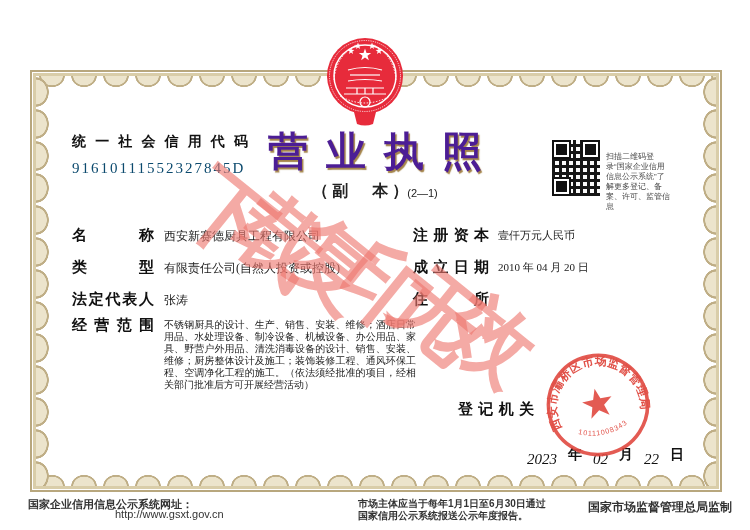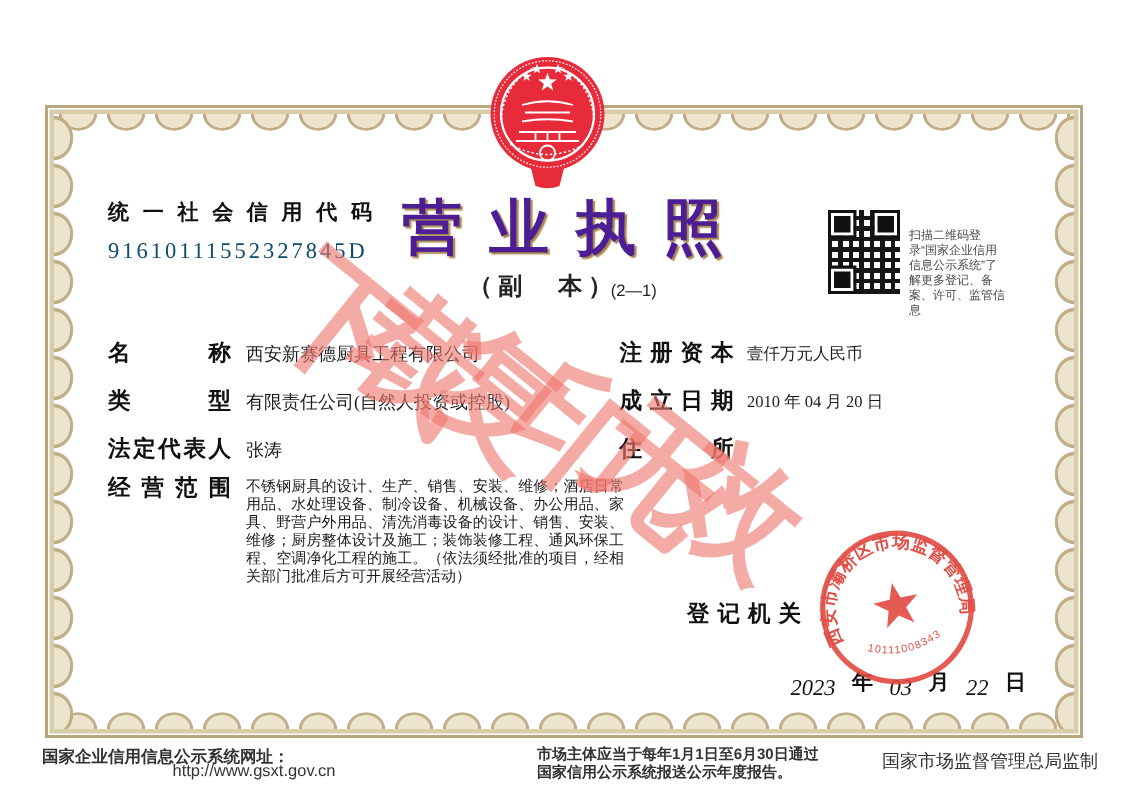--- a/index.html
+++ b/index.html
@@ -61,21 +61,21 @@
   
   .wm{position:absolute;left:213px;top:146px;z-index:6;white-space:nowrap;pointer-events:none;
       font-size:86px;font-weight:bold;color:rgba(238,118,110,.62);
       transform:rotate(25deg);transform-origin:0 0;}
   .wm .ch{display:inline-block;transform:rotate(14deg);margin-right:-28px;}
   
   .ft{position:absolute;color:#333;z-index:2;}
   .ft-label{left:28px;top:497px;font-size:11px;font-weight:bold;}
   .ft-url{left:115px;top:508px;font-size:11px;}
   .ft-mid{left:358px;top:498px;width:210px;font-size:10px;line-height:11.5px;font-weight:bold;}
-  .ft-right{left:588px;top:499px;font-size:12px;font-weight:normal;}
+  .ft-right{left:588px;top:499px;font-size:12px;font-weight:bold;}
   .emblem-white{stroke:#fff;fill:none;}
 </style>
 </head>
 <body style="--watermark: #ee766e; --seal: #e0453c; --emblem: #e72b3b; --title: #2a1a06; --border: #c9ba94;">
 
 <div id="canvas">
 
   <div class="frame">
     <div class="sc-h sc-top"></div>
     <div class="sc-h sc-bot"></div>
@@ -206,21 +206,21 @@
       <path id="sealArc" d="M 16,79 A 47,47 0 1 1 104,79" fill="none"></path>
       <text class="seal-text"><textPath href="#sealArc" startOffset="1%">西安市灞桥区市场监督管理局</textPath></text>
       <path id="sealNum" d="M 30,86 Q 60,101 90,86" fill="none"></path>
       <text class="seal-num" text-anchor="middle"><textPath href="#sealNum" startOffset="50%">6101110083438</textPath></text>
     </g>
   </svg>
 
   <div class="date">
     <span class="num">2023</span>
     <span class="unit">年</span>
-    <span class="num">03</span>
+    <span class="num">02</span>
     <span class="unit">月</span>
     <span class="num">22</span>
     <span class="unit">日</span>
   </div>
 
   <div class="wm chars"><span class="ch">下</span><span class="ch">载</span><span class="ch">复</span><span class="ch">印</span><span class="ch">无</span><span class="ch">效</span></div>
 
   <div class="ft ft-label">国家企业信用信息公示系统网址：</div>
   <div class="ft ft-url">http://www.gsxt.gov.cn</div>
   <div class="ft ft-mid">

